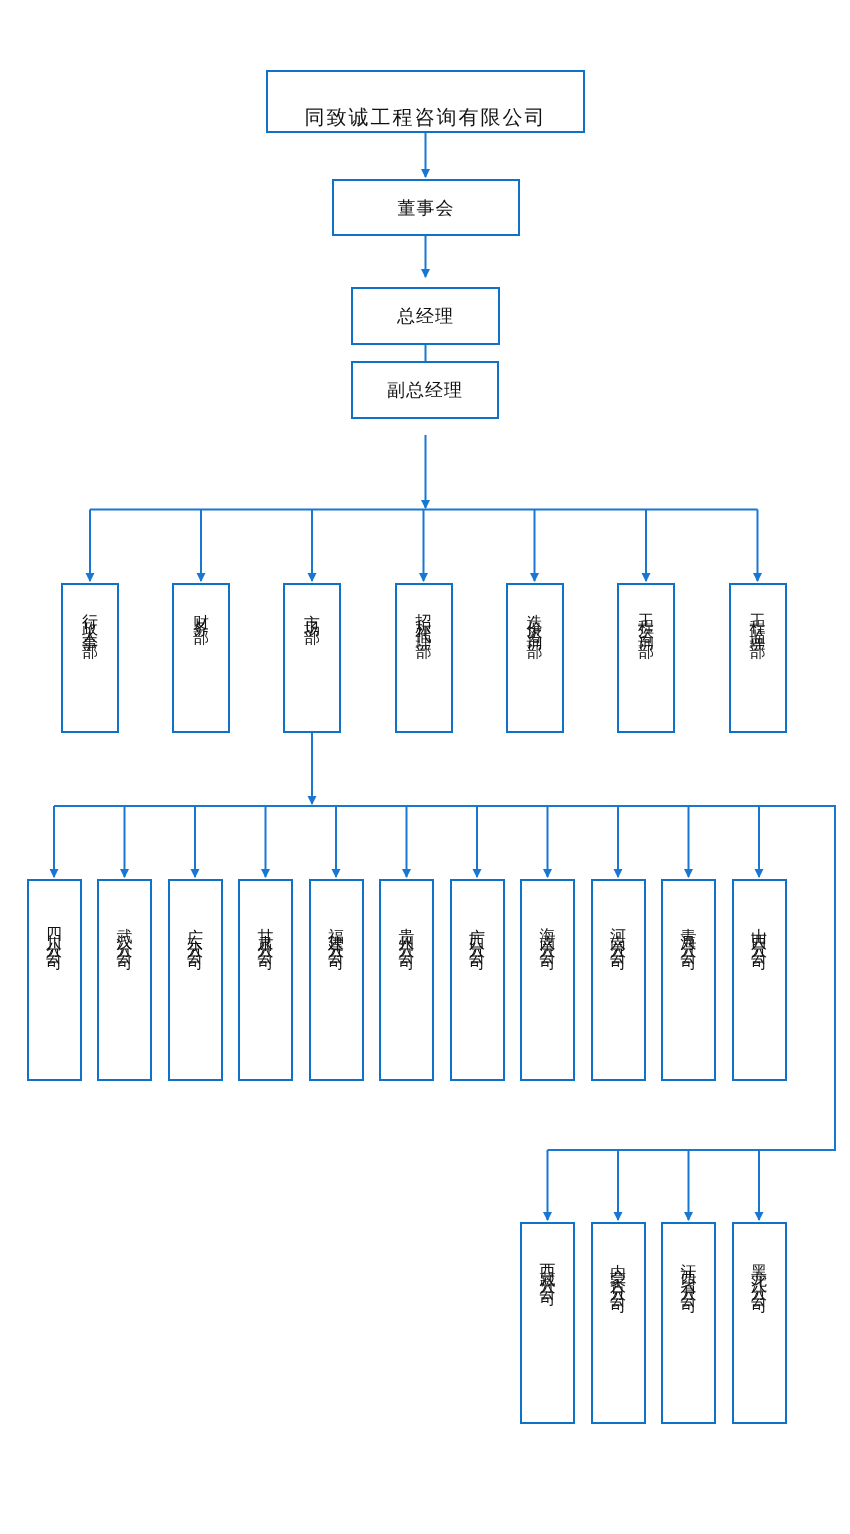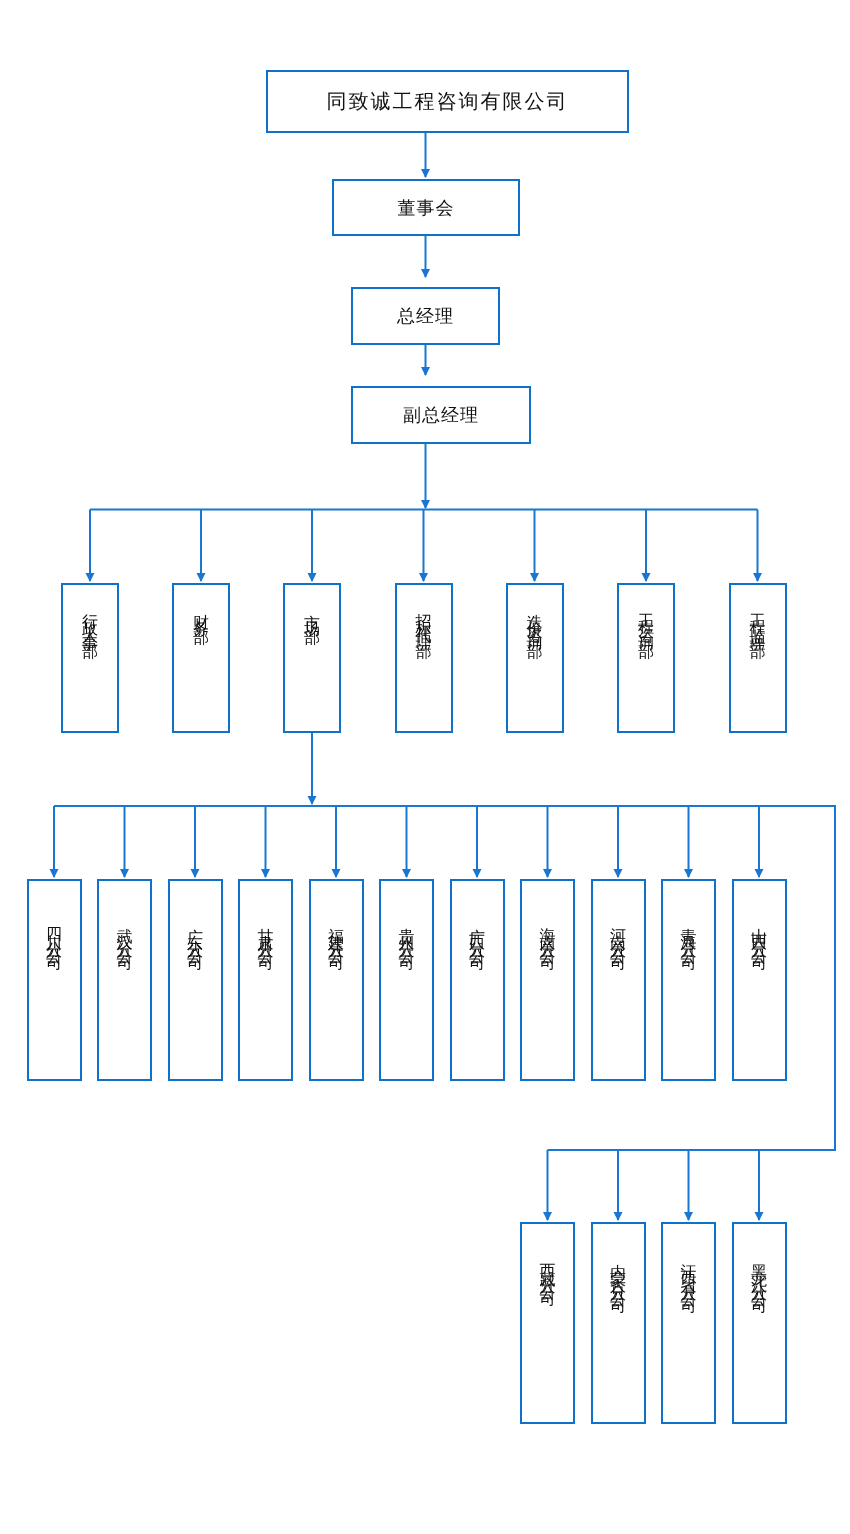--- a/index.html
+++ b/index.html
@@ -73,33 +73,33 @@
         <line x1="618" y1="806" x2="618" y2="877" marker-end="url(#arrowhead)"></line>
         <line x1="688.5" y1="806" x2="688.5" y2="877" marker-end="url(#arrowhead)"></line>
         <line x1="759" y1="806" x2="759" y2="877" marker-end="url(#arrowhead)"></line>
         <line x1="547.5" y1="1150" x2="547.5" y2="1220" marker-end="url(#arrowhead)"></line>
         <line x1="618" y1="1150" x2="618" y2="1220" marker-end="url(#arrowhead)"></line>
         <line x1="688.5" y1="1150" x2="688.5" y2="1220" marker-end="url(#arrowhead)"></line>
         <line x1="759" y1="1150" x2="759" y2="1220" marker-end="url(#arrowhead)"></line>
       </g>
   </svg>
 
-  <div class="box hbox root" style="left:266px;top:70px;width:363px;height:63px;">
+  <div class="box hbox root" style="left:266px;top:70px;width:319px;height:63px;align-items:flex-end;">
     <span class="lbl">同致诚工程咨询有限公司</span>
   </div>
 
   <div class="box hbox" style="left:332px;top:179px;width:188px;height:57px;">
     <span class="lbl">董事会</span>
   </div>
 
   <div class="box hbox" style="left:351px;top:287px;width:149px;height:58px;">
     <span class="lbl">总经理</span>
   </div>
 
-  <div class="box hbox" style="left:351px;top:386px;width:180px;height:58px;">
+  <div class="box hbox" style="left:351px;top:361px;width:148px;height:58px;">
     <span class="lbl">副总经理</span>
   </div>
 
 <div class="box vbox dept" style="left: 61px; top: 583px; width: 58px; height: 150px;">
       <span class="lbl">行政人事部</span>
     </div>
     <div class="box vbox dept" style="left: 172px; top: 583px; width: 58px; height: 150px;">
       <span class="lbl">财务部</span>
     </div>
     <div class="box vbox dept" style="left: 283px; top: 583px; width: 58px; height: 150px;">

